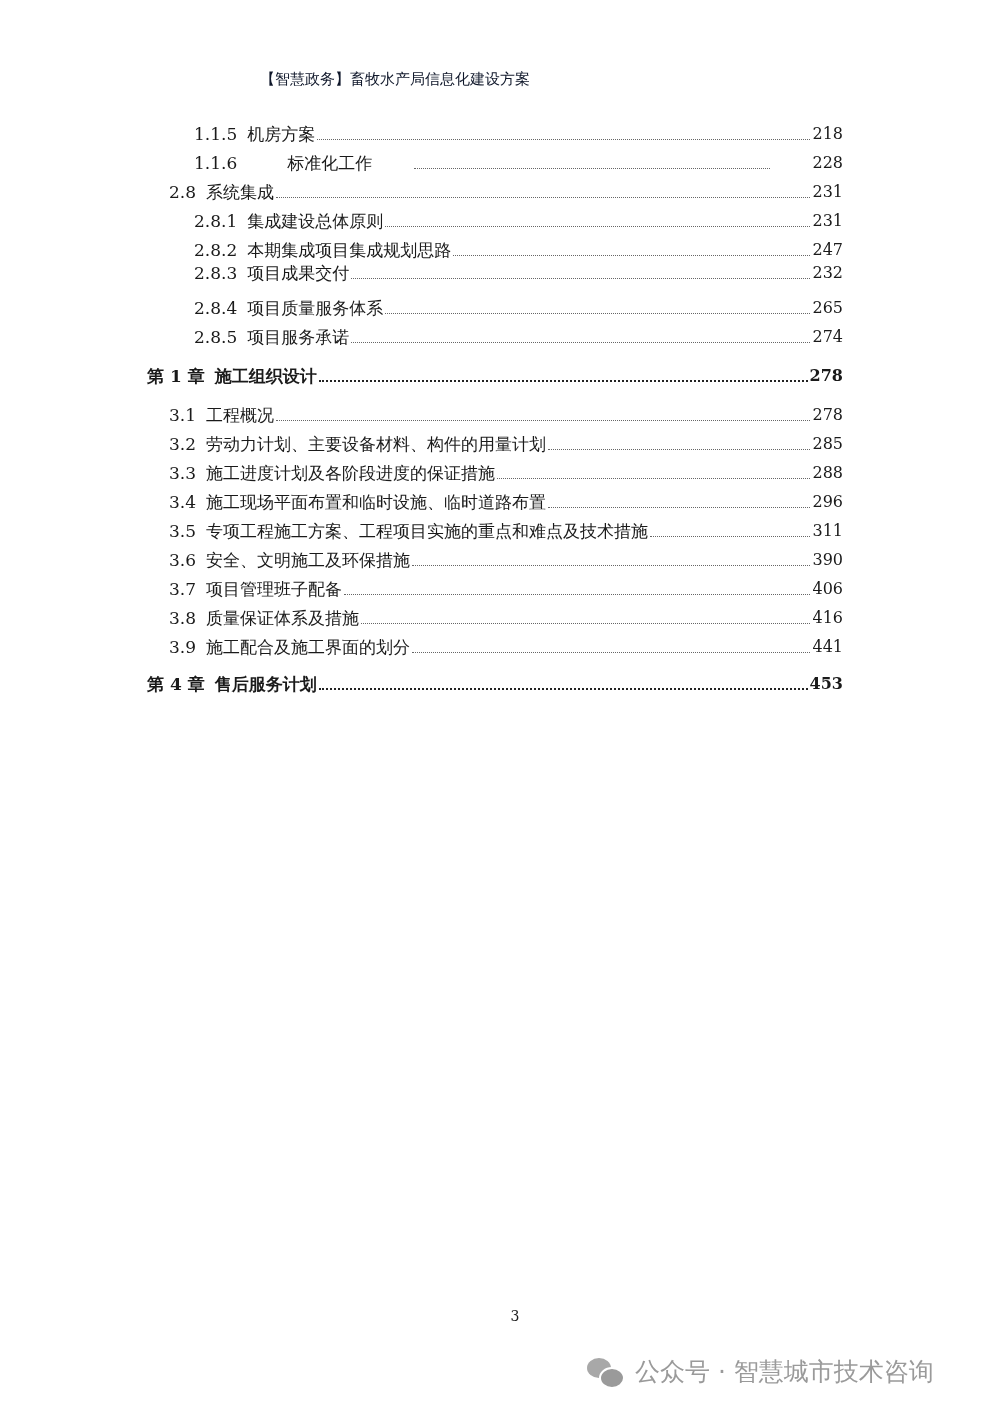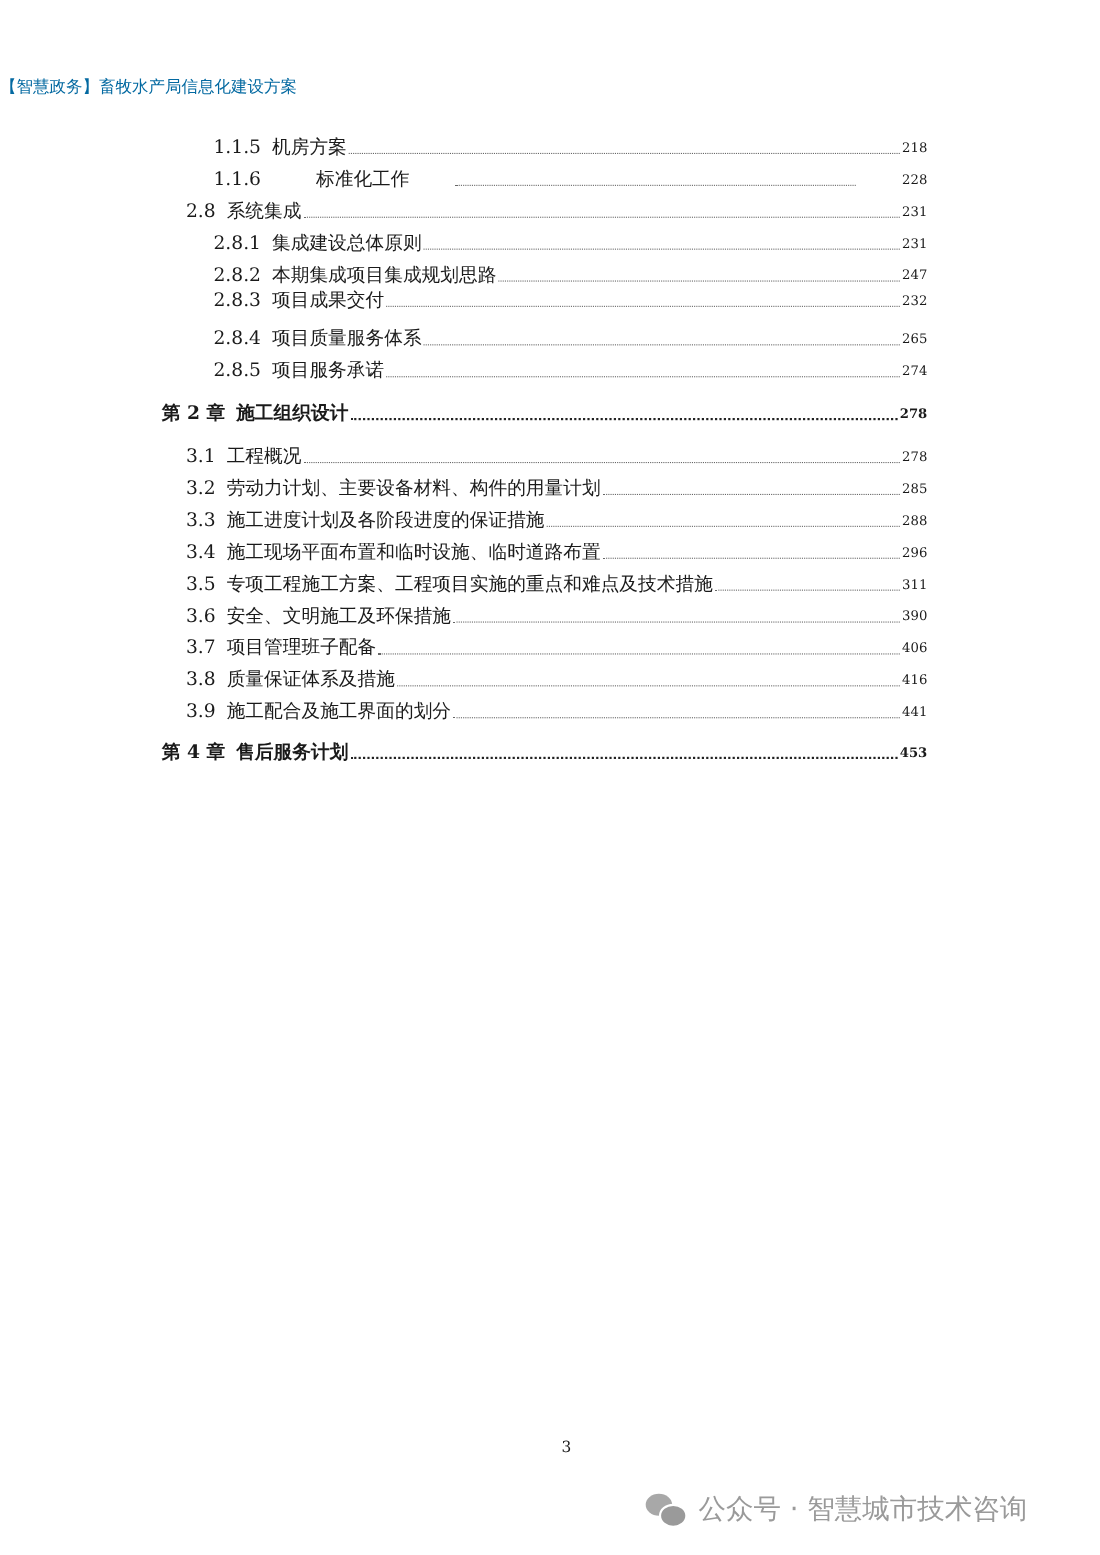--- a/index.html
+++ b/index.html
@@ -1,25 +1,25 @@
 <!DOCTYPE html>
 <html><head>
 <meta charset="utf-8">
 <style>
   html, body { margin:0; padding:0; background:#ffffff; }
   body { width:1000px; height:1414px; position:relative; overflow:hidden;
          font-family:"DejaVu Serif","Liberation Serif",serif; color:#1a1a1a; }
-  .header { position:absolute; top:70px; left:0; width:790px; text-align:left;
-            font-size:15px; color:#0369a1; }
+  .header { position:absolute; top:70px; left:0; width:790px; text-align:center;
+            font-size:15px; color:#0f172a; }
   .toc { position:absolute; top:120px; left:147px; width:696px; }
   .row { position:absolute; left:0; right:0; display:flex; align-items:flex-end;
          font-size:17px; line-height:22px; white-space:nowrap; }
   .row .num { margin-right:10px; }
   .row .leader { flex:1; border-bottom:1.5px dotted #666; margin:0 2px 5px 2px; height:1px; }
-  .row .page { font-size:12px; }
+  .row .page { font-size:16px; }
   .lvl1 { font-weight:bold; }
   .lvl1 .leader { border-bottom:2px dotted #222; }
   .pagenum { position:absolute; top:1308px; left:0; width:1030px; text-align:center; font-size:14px; }
   .watermark { position:absolute; top:1355px; left:587px; display:flex; align-items:flex-end;
                color:#9a9a9a; font-family:"DejaVu Sans","Liberation Sans",sans-serif; font-size:25px; }
   .wm-icon { width:38px; height:30px; position:relative; margin-right:10px; }
   .wm-icon .b1 { position:absolute; left:0; top:0; width:24px; height:20px; border-radius:50%; background:#a8a8a8; }
   .wm-icon .b2 { position:absolute; left:12px; top:9px; width:22px; height:18px; border-radius:50%; background:#9a9a9a; border:2px solid #fff; }
 </style>
 </head>
@@ -70,21 +70,21 @@
     <span class="leader"></span>
     <span class="page">265</span>
   </div>
   <div class="row" style="top:206px;left:47px;">
     <span class="num">2.8.5</span>
     <span>项目服务承诺</span>
     <span class="leader"></span>
     <span class="page">274</span>
   </div>
   <div class="row lvl1" style="top:245px;left:0;">
-    <span class="num">第 2 章</span>
+    <span class="num">第 1 章</span>
     <span>施工组织设计</span>
     <span class="leader"></span>
     <span class="page">278</span>
   </div>
   <div class="row" style="top:284px;left:22px;">
     <span class="num">3.1</span>
     <span>工程概况</span>
     <span class="leader"></span>
     <span class="page">278</span>
   </div>

